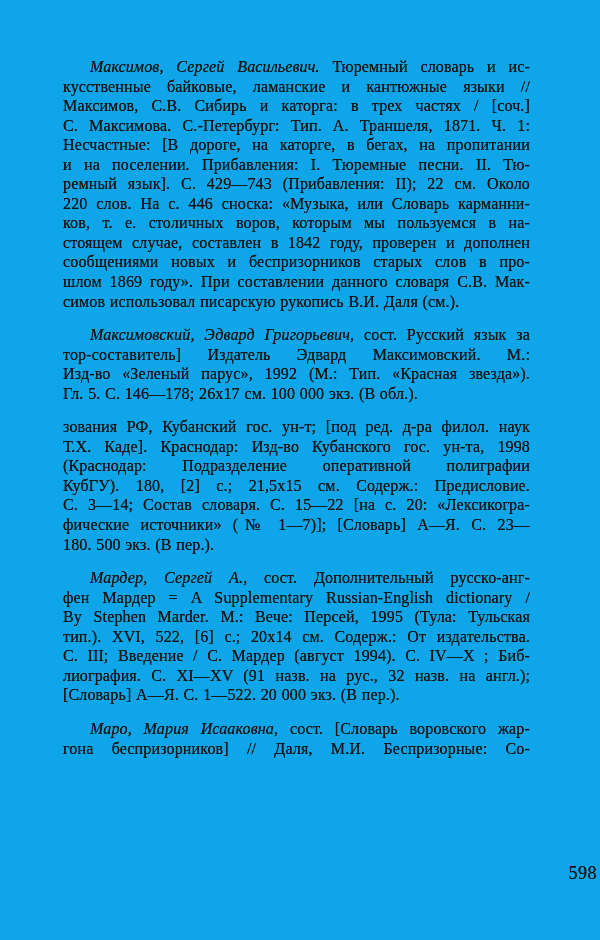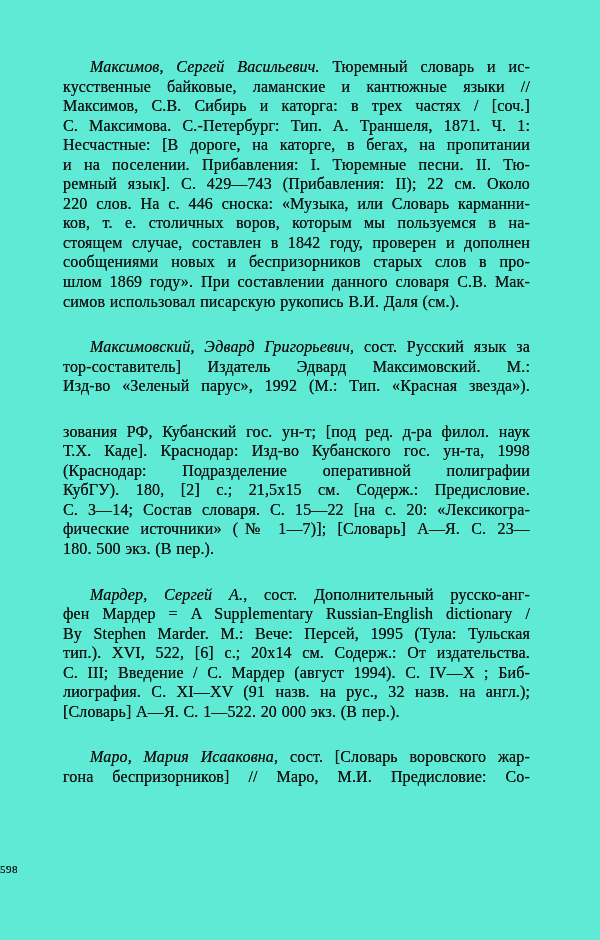--- a/index.html
+++ b/index.html
@@ -4,52 +4,52 @@
 <style>
   html, body { margin: 0; padding: 0; }
   body {
     width: 600px; height: 940px;
     background: #e9e9e9;
     font-family: "Liberation Serif", "DejaVu Serif", serif;
   }
   .page {
     position: relative;
     width: 600px; height: 940px;
-    background: #5eead4;
+    background: #0ea5e9;
     overflow: hidden;
     color: #161616;
   }
   .text-block {
     position: absolute;
     left: 63px; top: 57px;
     width: 467px;
   }
   .entry { margin: 0; }
-  .entry + .entry { margin-top: 26px; }
+  .entry + .entry { margin-top: 14px; }
   .line {
     font-size: 16px;
     line-height: 19.55px;
     height: 19.55px;
     text-align: justify;
     text-align-last: justify;
     letter-spacing: 0.15px;
     word-spacing: 0.5px;
     white-space: normal;
     overflow: hidden;
     text-shadow: 0 0 0.4px currentColor; 
   }
   .line.first { padding-left: 27px; }
   .line.last  { text-align-last: left; }
   .line i { font-style: italic; }
   .page-number {
     position: absolute;
     left: 0; top: 863px;
     width: 597px;
-    text-align: left;
-    font-size: 11px;
+    text-align: right;
+    font-size: 18px;
     letter-spacing: 0.5px;
     text-shadow: 0 0 0.4px currentColor;
   }
 </style>
 </head>
 <body>
 
 <div class="page">
   <div class="text-block">
       <div class="entry">
@@ -64,20 +64,21 @@
         <div class="line">ков, т. е. столичных воров, которым мы пользуемся в на-</div>
         <div class="line">стоящем случае, составлен в 1842 году, проверен и дополнен</div>
         <div class="line">сообщениями новых и беспризорников старых слов в про-</div>
         <div class="line">шлом 1869 году». При составлении данного словаря С.В. Мак-</div>
         <div class="line last">симов использовал писарскую рукопись В.И. Даля (см.).</div>
       </div>
       <div class="entry">
         <div class="line first"><i>Максимовский, Эдвард Григорьевич</i>, сост. Русский язык за</div>
         <div class="line">тор-составитель] Издатель Эдвард Максимовский. М.:</div>
         <div class="line">Изд-во «Зеленый парус», 1992 (М.: Тип. «Красная звезда»).</div>
+        <div class="line last">Гл. 5. С. 146—178; 26х17 см. 100 000 экз. (В обл.).</div>
       </div>
       <div class="entry">
         <div class="line">зования РФ, Кубанский гос. ун-т; [под ред. д-ра филол. наук</div>
         <div class="line">Т.Х. Каде]. Краснодар: Изд-во Кубанского гос. ун-та, 1998</div>
         <div class="line">(Краснодар: Подразделение оперативной полиграфии</div>
         <div class="line">КубГУ). 180, [2] с.; 21,5х15 см. Содерж.: Предисловие.</div>
         <div class="line">С. 3—14; Состав словаря. С. 15—22 [на с. 20: «Лексикогра-</div>
         <div class="line">фические источники» (№ 1—7)]; [Словарь] А—Я. С. 23—</div>
         <div class="line last">180. 500 экз. (В пер.).</div>
       </div>
@@ -85,17 +86,17 @@
         <div class="line first"><i>Мардер, Сергей А.</i>, сост. Дополнительный русско-анг-</div>
         <div class="line">фен Мардер = A Supplementary Russian-English dictionary /</div>
         <div class="line">By Stephen Marder. М.: Вече: Персей, 1995 (Тула: Тульская</div>
         <div class="line">тип.). XVI, 522, [6] с.; 20х14 см. Содерж.: От издательства.</div>
         <div class="line">С. III; Введение / С. Мардер (август 1994). С. IV—X ; Биб-</div>
         <div class="line">лиография. С. XI—XV (91 назв. на рус., 32 назв. на англ.);</div>
         <div class="line last">[Словарь] А—Я. С. 1—522. 20 000 экз. (В пер.).</div>
       </div>
       <div class="entry">
         <div class="line first"><i>Маро, Мария Исааковна</i>, сост. [Словарь воровского жар-</div>
-        <div class="line">гона беспризорников] // Маро, М.И. Предисловие: Со-</div>
+        <div class="line">гона беспризорников] // Даля, М.И. Беспризорные: Со-</div>
       </div>
     </div>
   <div class="page-number">598</div>
 </div>
 
 </body></html>

